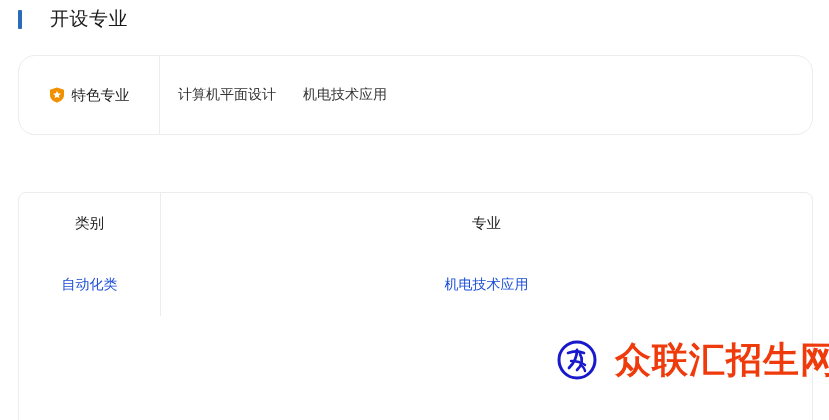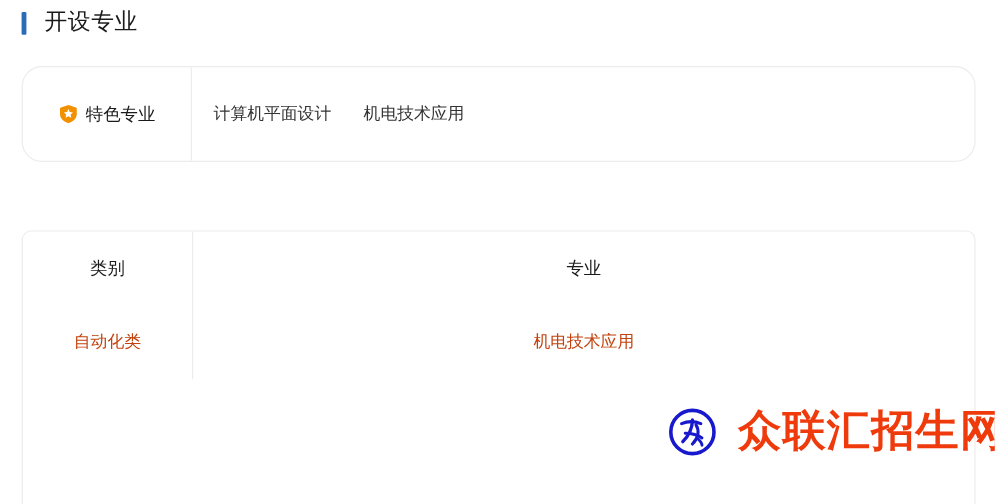--- a/index.html
+++ b/index.html
@@ -26,21 +26,21 @@
     height: 28px;
   }
   .accent-bar {
     width: 4px;
     height: 19px;
     background: #2b6cb8;
     border-radius: 1px;
     flex: 0 0 auto;
   }
   .section-title {
-    margin-left: 15px;
+    margin-left: 28px;
     font-size: 19px;
     line-height: 22px;
     color: #1a1a1a;
     letter-spacing: 0.5px;
     white-space: nowrap;
   }
 
   
   .card {
     position: absolute;
@@ -117,21 +117,21 @@
   .tbl tr + tr td,
   .tbl tr + tr th {
     border-top: 1px solid #ececec;
   }
   .tbl th, .tbl td {
     padding: 0;
     text-align: center;
     vertical-align: middle;
     font-weight: normal;
     font-size: 14px;
-    color: #c2410c;
+    color: #1d4ed8;
     white-space: nowrap;
   }
   .col-category {
     width: 141px;
     border-right: 1px solid #ececec;
   }
   .col-major {
     width: auto;
   }
   .tbl thead th {

